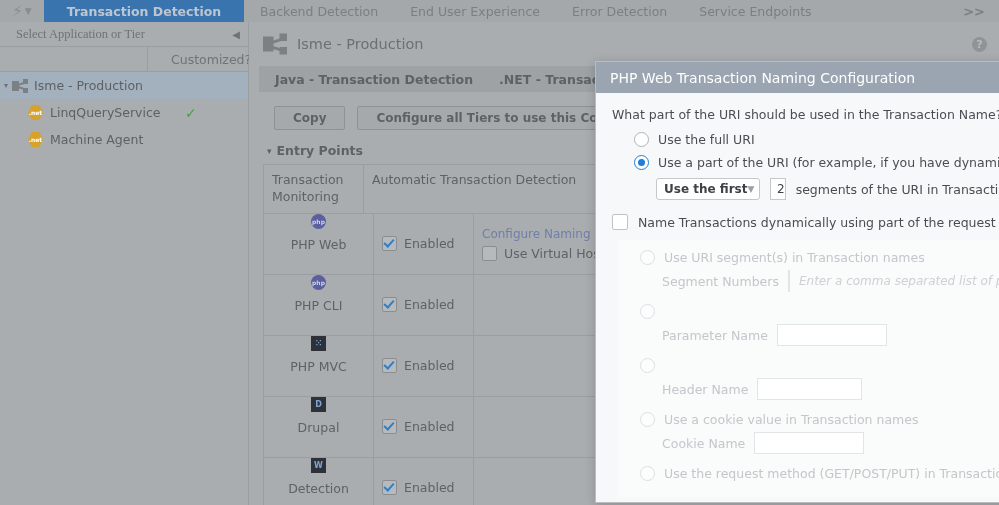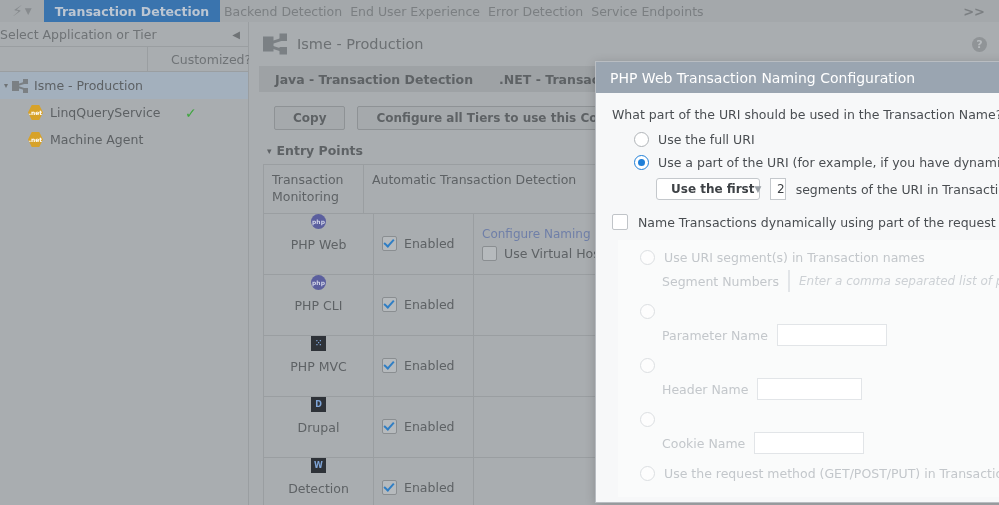--- a/index.html
+++ b/index.html
@@ -37,21 +37,21 @@
     width: 44px;
     display: flex;
     align-items: center;
     justify-content: center;
     gap: 2px;
     color: #7d8184;
   }
   .bolt-glyph { font-size: 15px; line-height: 1; color: #878b8e; }
   .caret-glyph { font-size: 9px; line-height: 1; color: #878b8e; }
   .nav-tab {
-    padding: 0 4px;
+    padding: 0 16px;
     display: flex;
     align-items: center;
     justify-content: center;
     font-size: 12.5px;
     color: #7b7f82;
     white-space: nowrap;
   }
   .nav-tab.active {
     background: #3a74ae;
     color: #bcc6d2;
@@ -77,21 +77,21 @@
     border-right: 1px solid #9a9ea1;
   }
   #panel-header {
     height: 24px;
     display: flex;
     align-items: center;
     padding: 0 8px 0 0;
     font-size: 12.5px;
     color: #6f7376;
   }
-  #panel-header .ph-title { flex: 1; margin-left: 0px; }
+  #panel-header .ph-title { flex: 1; margin-left: 16px; font-family: Liberation Serif, serif; }
   #collapse-icon { font-size: 10px; color: #6f7376; }
 
   #tree-head {
     height: 24px;
     border-top: 1px solid #9a9ea1;
     border-bottom: 1px solid #9a9ea1;
     display: flex;
     align-items: stretch;
   }
   #tree-head .th-blank { flex: 1; }
@@ -388,21 +388,21 @@
     white-space: nowrap;
   }
   .select-box {
     width: 104px;
     height: 22px;
     border: 1px solid #c4c8cc;
     background: #ffffff;
     border-radius: 3px;
     display: flex;
     align-items: center;
-    padding: 0 6px 0 14px;
+    padding: 0 6px 0 7px;
     font-size: 12px;
     font-weight: bold;
     color: #3e4246;
     box-sizing: border-box;
   }
   .select-box .sb-label { flex: 1; }
   .select-box .sb-caret { color: #9aa0a6; font-size: 9px; }
   .num-input {
     width: 38px; height: 22px;
     border: 1px solid #c4c8cc;
@@ -724,20 +724,21 @@
       <div class="dis-radio-line">
         <span class="dis-radio"></span>
       </div>
       <div class="dis-field-row">
         <span>Header Name</span>
         <span class="dis-input w-header"></span>
       </div>
 
       <div class="dis-radio-line">
         <span class="dis-radio"></span>
+        <span>Use a cookie value in Transaction names</span>
       </div>
       <div class="dis-field-row">
         <span>Cookie Name</span>
         <span class="dis-input w-cookie"></span>
       </div>
 
       <div class="dis-radio-line last-radio">
         <span class="dis-radio"></span>
         <span>Use the request method (GET/POST/PUT) in Transaction names</span>
       </div>

